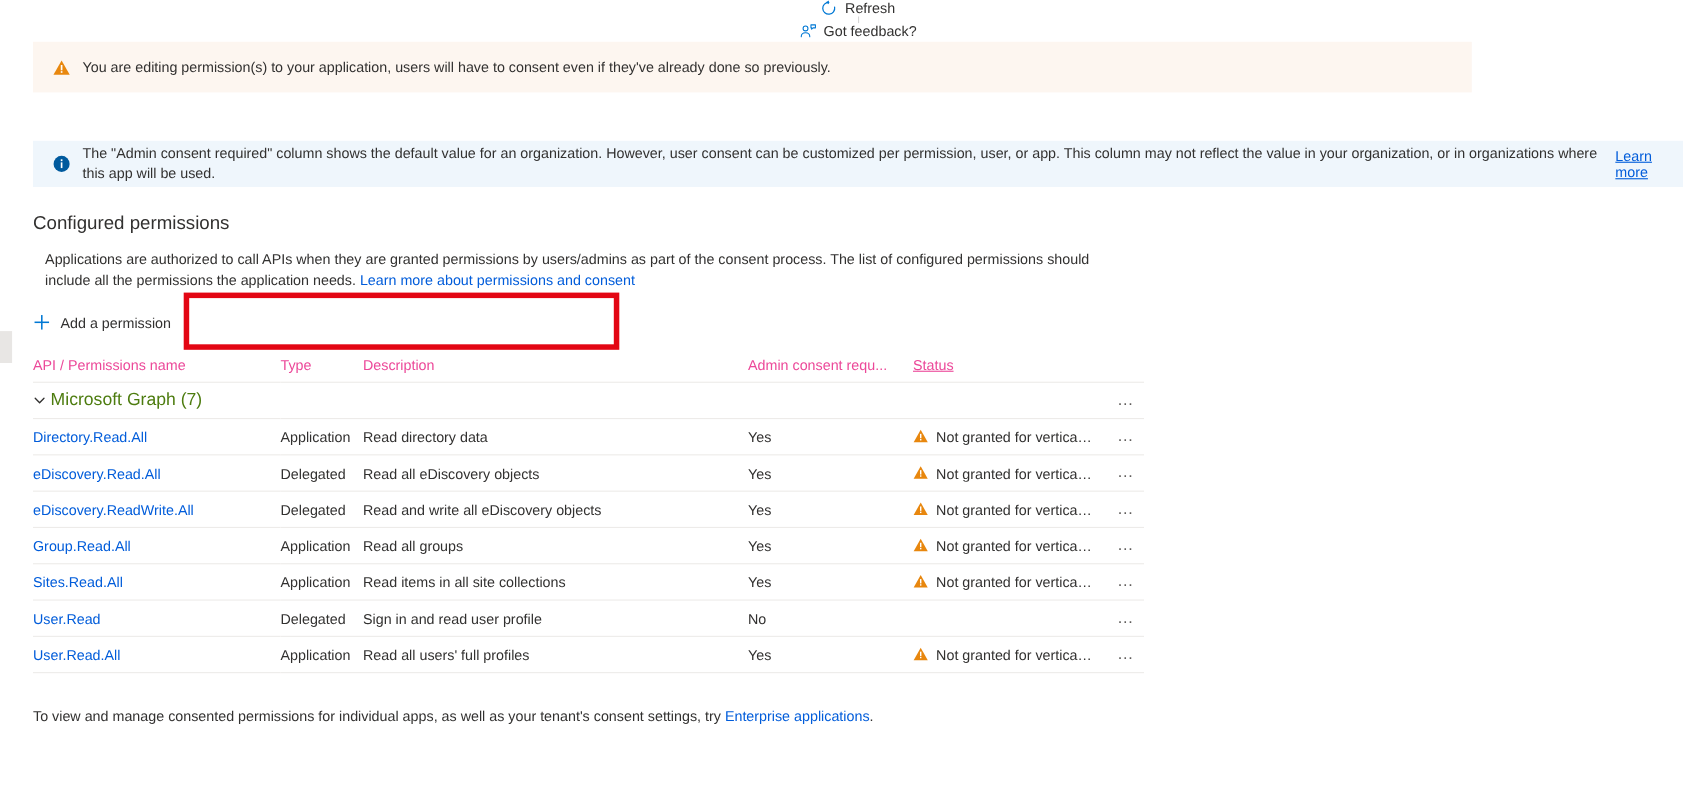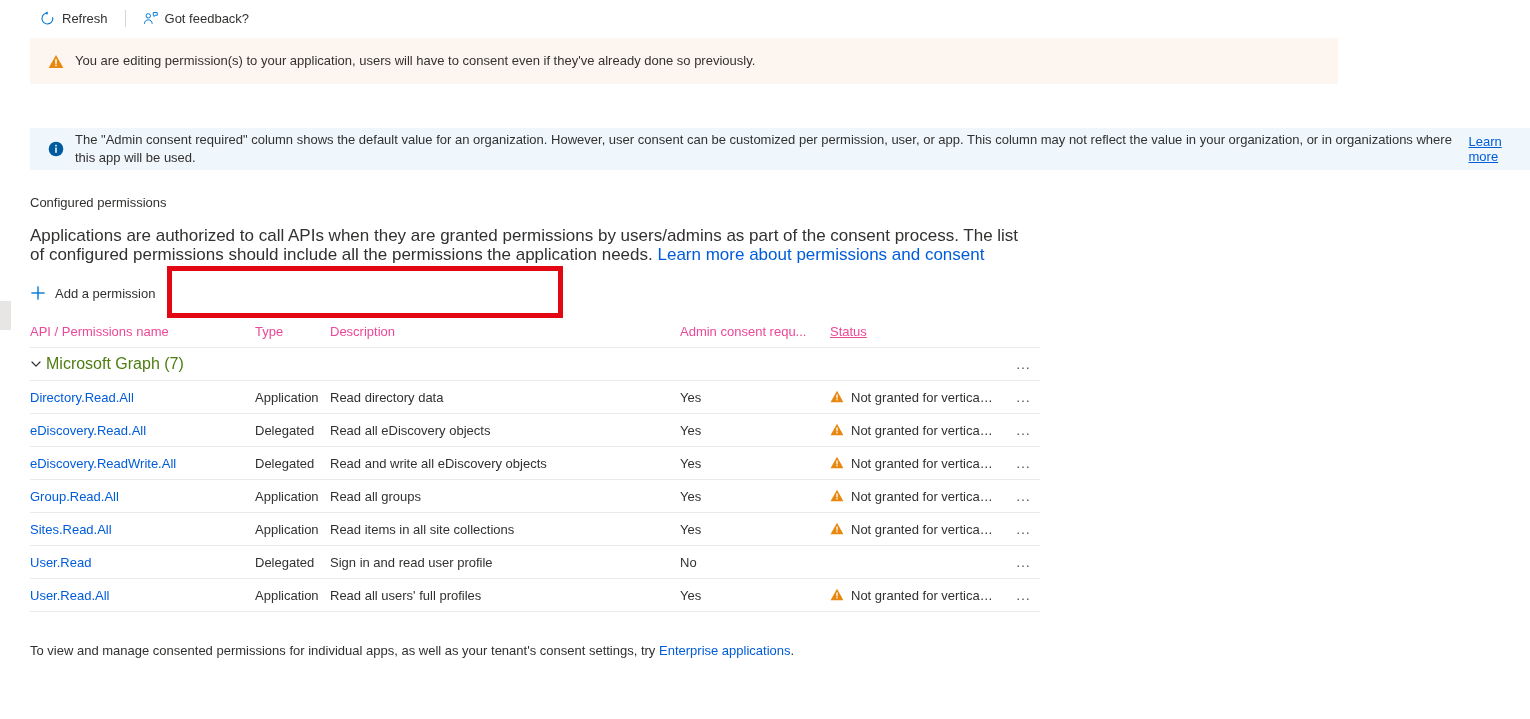--- a/index.html
+++ b/index.html
@@ -17,20 +17,21 @@
     overflow: hidden;
   }
 
   
   .commandbar {
     display: flex;
     align-items: center;
     height: 36px;
     padding: 0 0 0 30px;
     gap: 0;
+    flex-direction: column;
   }
   .cmd-btn {
     display: flex;
     align-items: center;
     gap: 7px;
     height: 30px;
     padding: 0 10px;
     cursor: pointer;
     color: #323130;
     font-size: 13px;
@@ -100,32 +101,32 @@
   }
 
   
   .section {
     position: absolute;
     left: 30px;
     top: 192px;
     width: 1010px;
   }
   .section-title {
-    font-size: 13px;
+    font-size: 17px;
     font-weight: 400;
     color: #323130;
     margin: 0 0 12px 0;
     line-height: 22px;
   }
   .section-desc {
-    font-size: 17px;
+    font-size: 13px;
     color: #323130;
     line-height: 19px;
     max-width: 990px;
-    margin: 0;
+    margin: 11px;
   }
   .inline-link {
     color: #015cda;
     text-decoration: none;
     cursor: pointer;
   }
 
   
   .actionbar {
     position: absolute;

